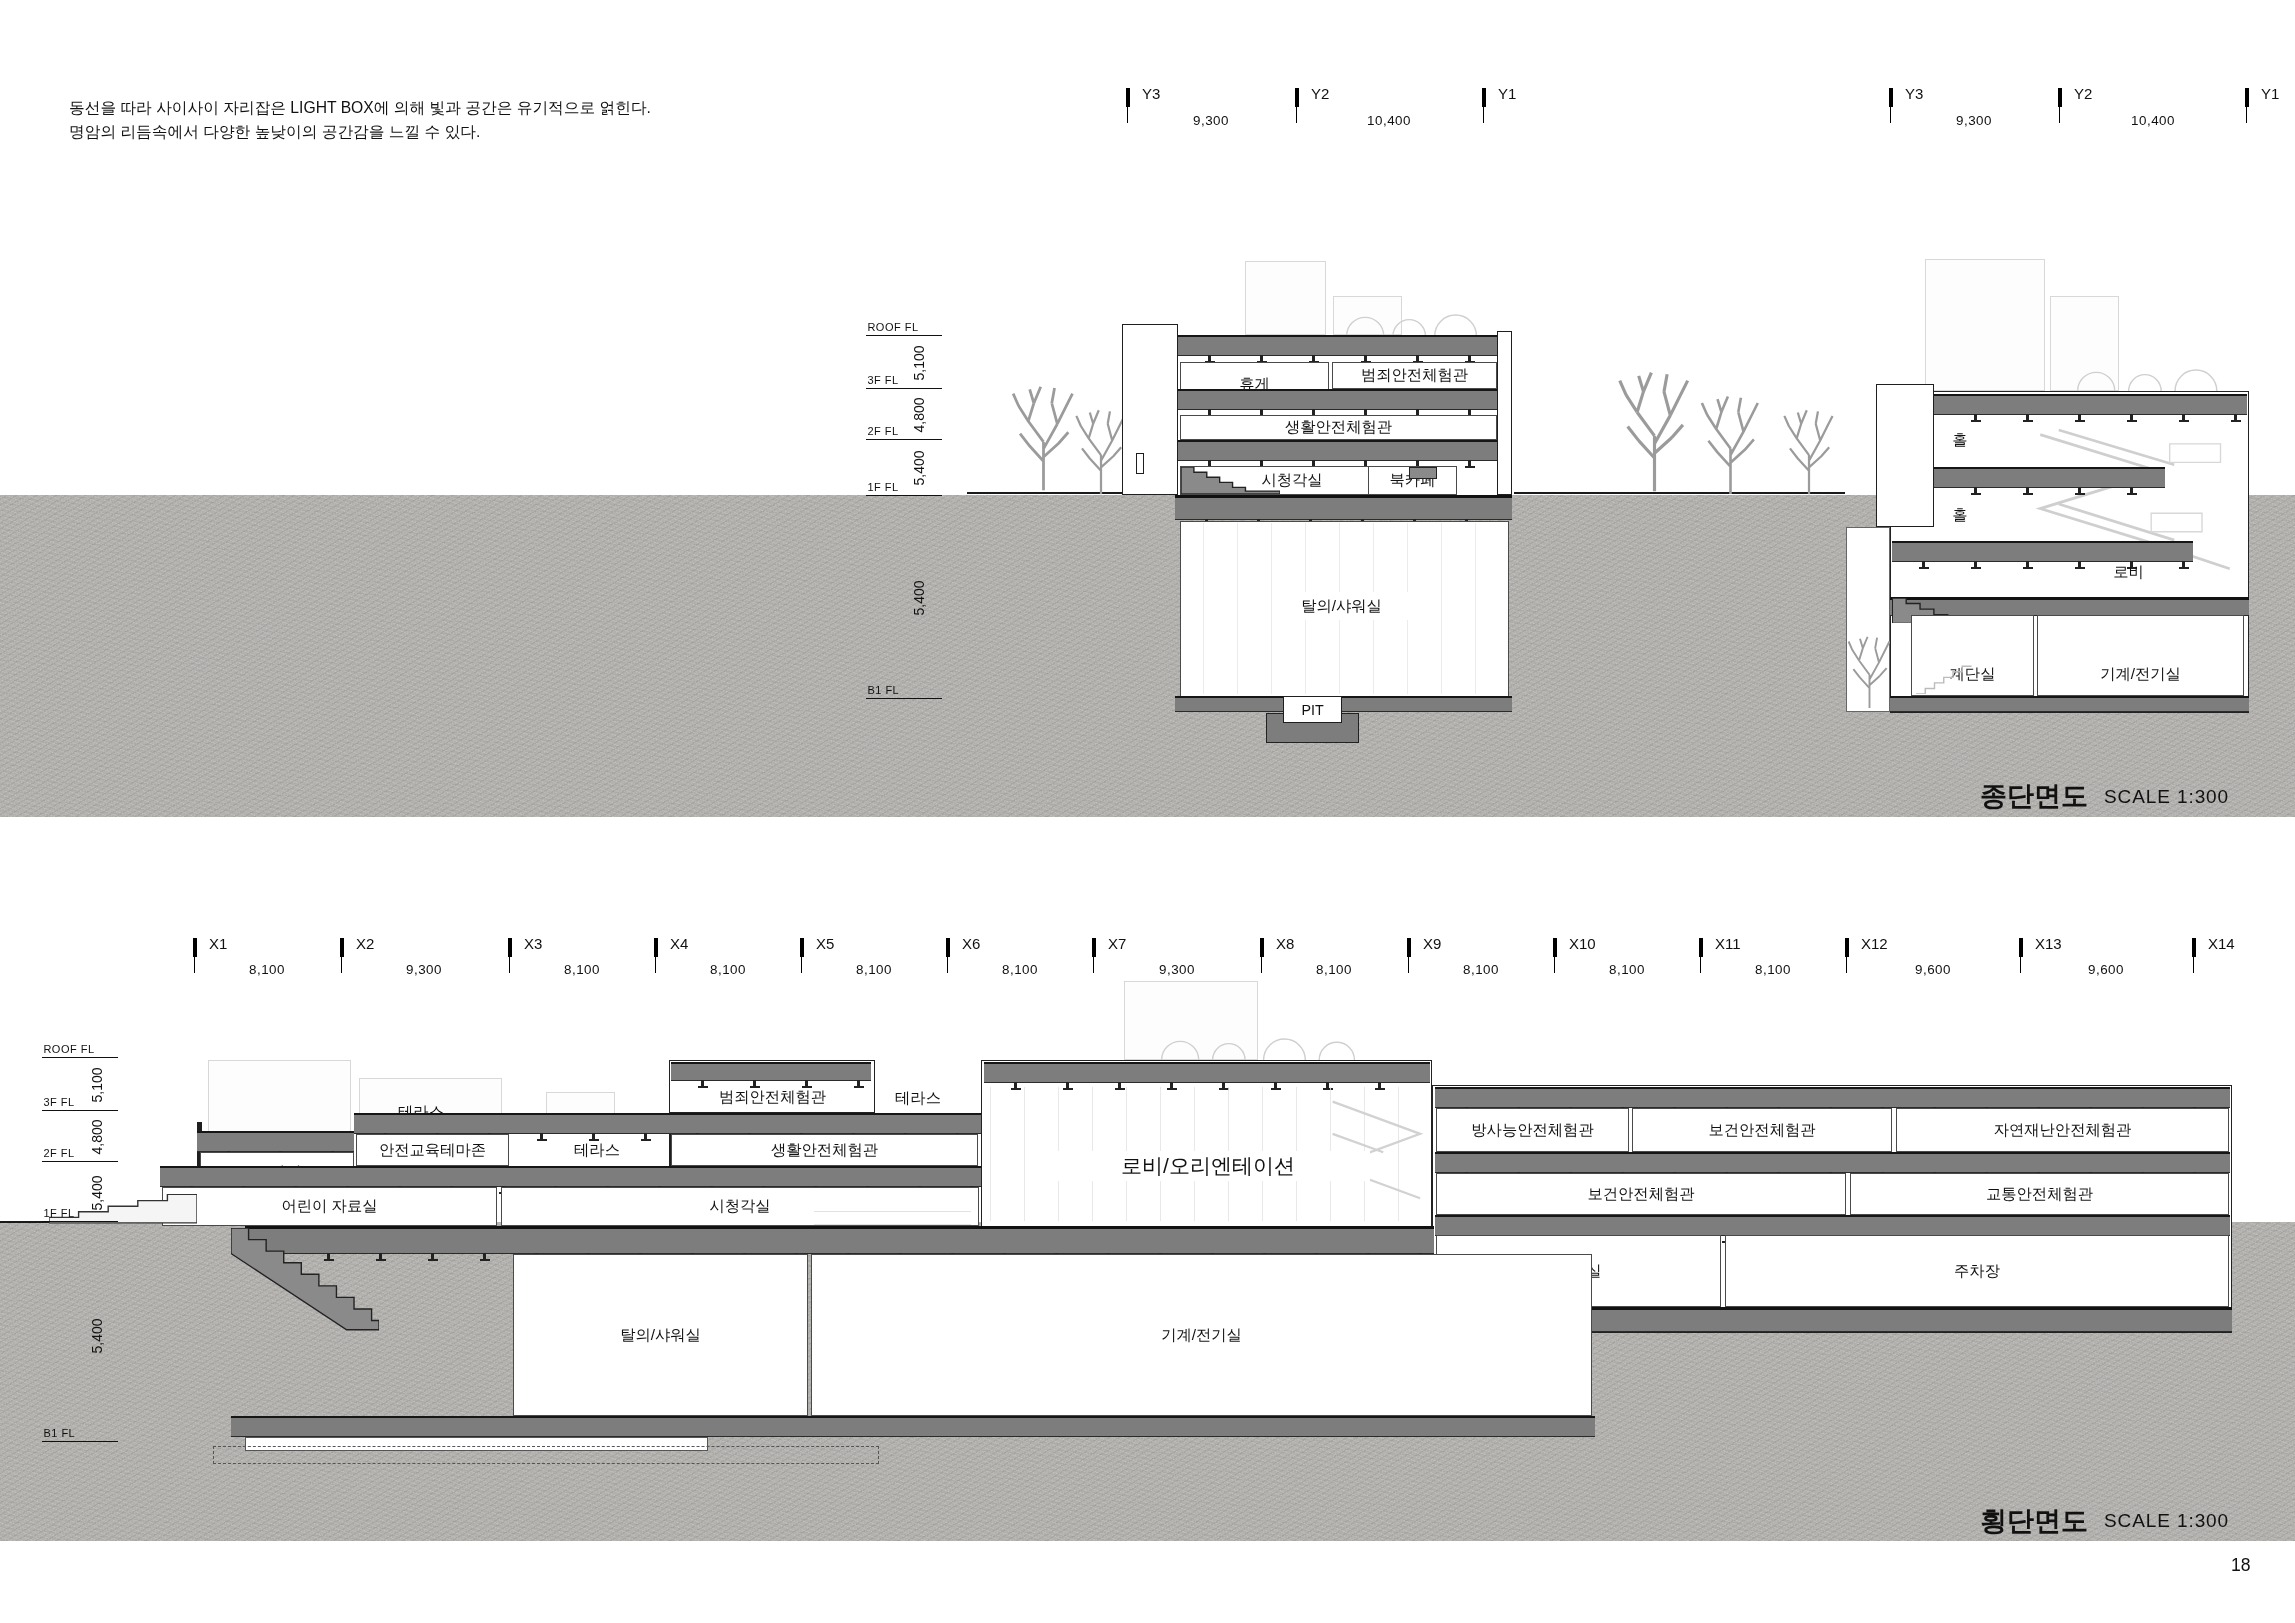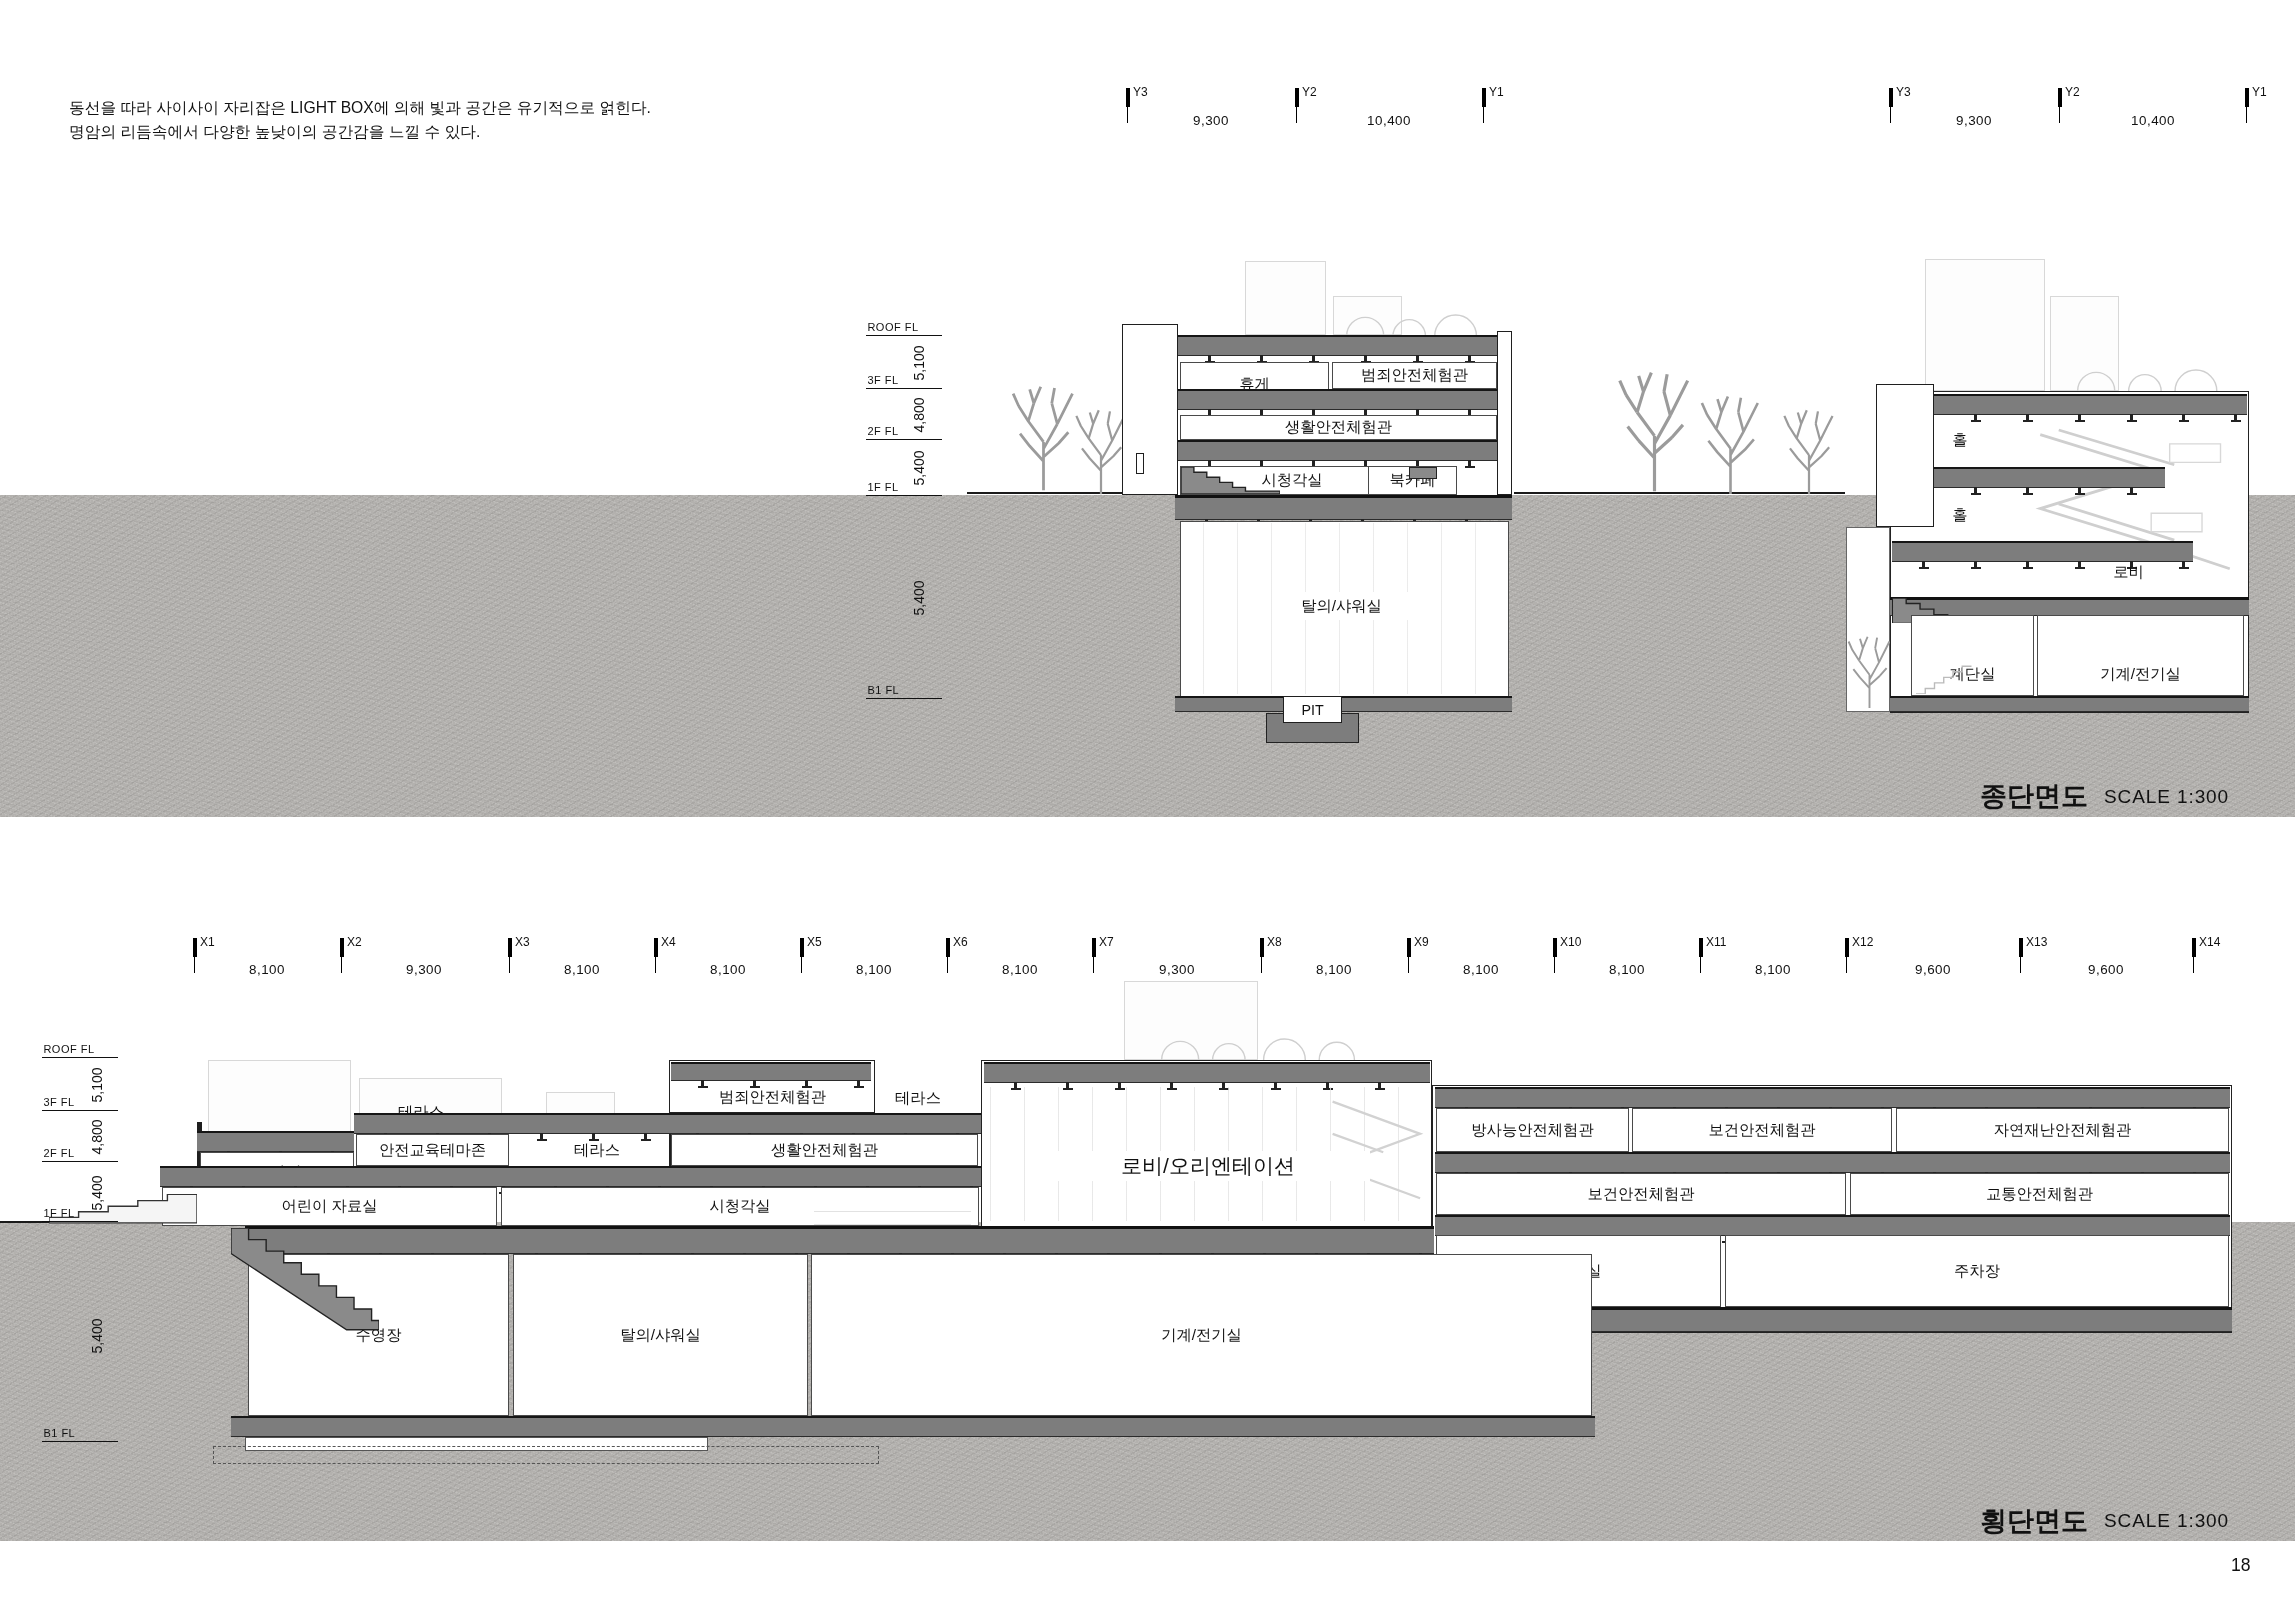--- a/index.html
+++ b/index.html
@@ -32,21 +32,21 @@
   .rlbl{position:absolute;display:flex;align-items:center;justify-content:center;font-size:15.3px;white-space:nowrap;color:#111}
   .wall{position:absolute;background:#1f1f1f}
   .box{position:absolute;background:#fff;border:1.9px solid #1f1f1f}
   .faint{position:absolute;border:0.9px solid #d8d8d8;background:#fdfdfd}
   .glz{position:absolute;background-image:repeating-linear-gradient(90deg,#e3e3e3 0 0.9px,transparent 0.9px 34px)}
   .tiers{position:absolute;background-image:repeating-linear-gradient(0deg,#e2e2e2 0 0.9px,transparent 0.9px 6.5px)}
   .gline{position:absolute;height:1.9px;background:#1a1a1a}
   
   .gtick{position:absolute;width:1.4px;height:35px;background:#000}
   .gtick::before{content:"";position:absolute;left:-1.4px;top:0;width:4.6px;height:19.4px;background:#000}
-  .gtick .gl{position:absolute;left:6px;top:-2.8px;font-size:12px;white-space:nowrap}
+  .gtick .gl{position:absolute;left:15px;top:-2.8px;font-size:15px;white-space:nowrap}
   .gdim{position:absolute;font-size:13.4px;letter-spacing:0.5px;transform:translateX(-50%);white-space:nowrap}
   .lvl{position:absolute;width:76px;border-bottom:1.9px solid #111}
   .lvl .lt{position:absolute;left:1.4px;bottom:1.4px;font-size:11px;white-space:nowrap;letter-spacing:0.5px}
   .vdim{position:absolute;font-size:14px;white-space:nowrap;transform:rotate(-90deg);transform-origin:center}
 </style>
 </head>
 <body>
 
 <div id="page">
 
@@ -300,23 +300,20 @@
   <div class="slab cols" style="left:1435px;top:1215px;width:795px;height:21px"></div>
   <div class="room" style="left:1436px;top:1235px;width:285px;height:72px;border-width:0.9px">
     <span>사무실</span>
     </div>
   <div class="room" style="left:1725px;top:1235px;width:504px;height:72px;border-width:0.9px">
     <span>주차장</span>
     </div>
   <div class="slab thick" style="left:1432px;top:1307px;width:800px;height:25.4px"></div>
 
   <div class="slab thick cols" style="left:245px;top:1226px;width:1189px;height:28px"></div>
-  <div class="room" style="left:248px;top:1254px;width:261px;height:162px">
-    <span>수영장</span>
-    </div>
   <div class="room" style="left:513px;top:1254px;width:295px;height:162px">
     <span>탈의/샤워실</span>
     </div>
   <div class="room" style="left:811px;top:1254px;width:781px;height:162px">
     <span>기계/전기실</span>
     </div>
   <div class="slab" style="left:231px;top:1416px;width:1364px;height:21px"></div>
   <div class="abs" style="left:245px;top:1437px;width:463px;height:14px;background:#fff;border:0.9px solid #555"></div>
   <div class="abs" style="left:213px;top:1446px;width:666px;height:17.6px;border:1.4px dashed #555"></div>
 

